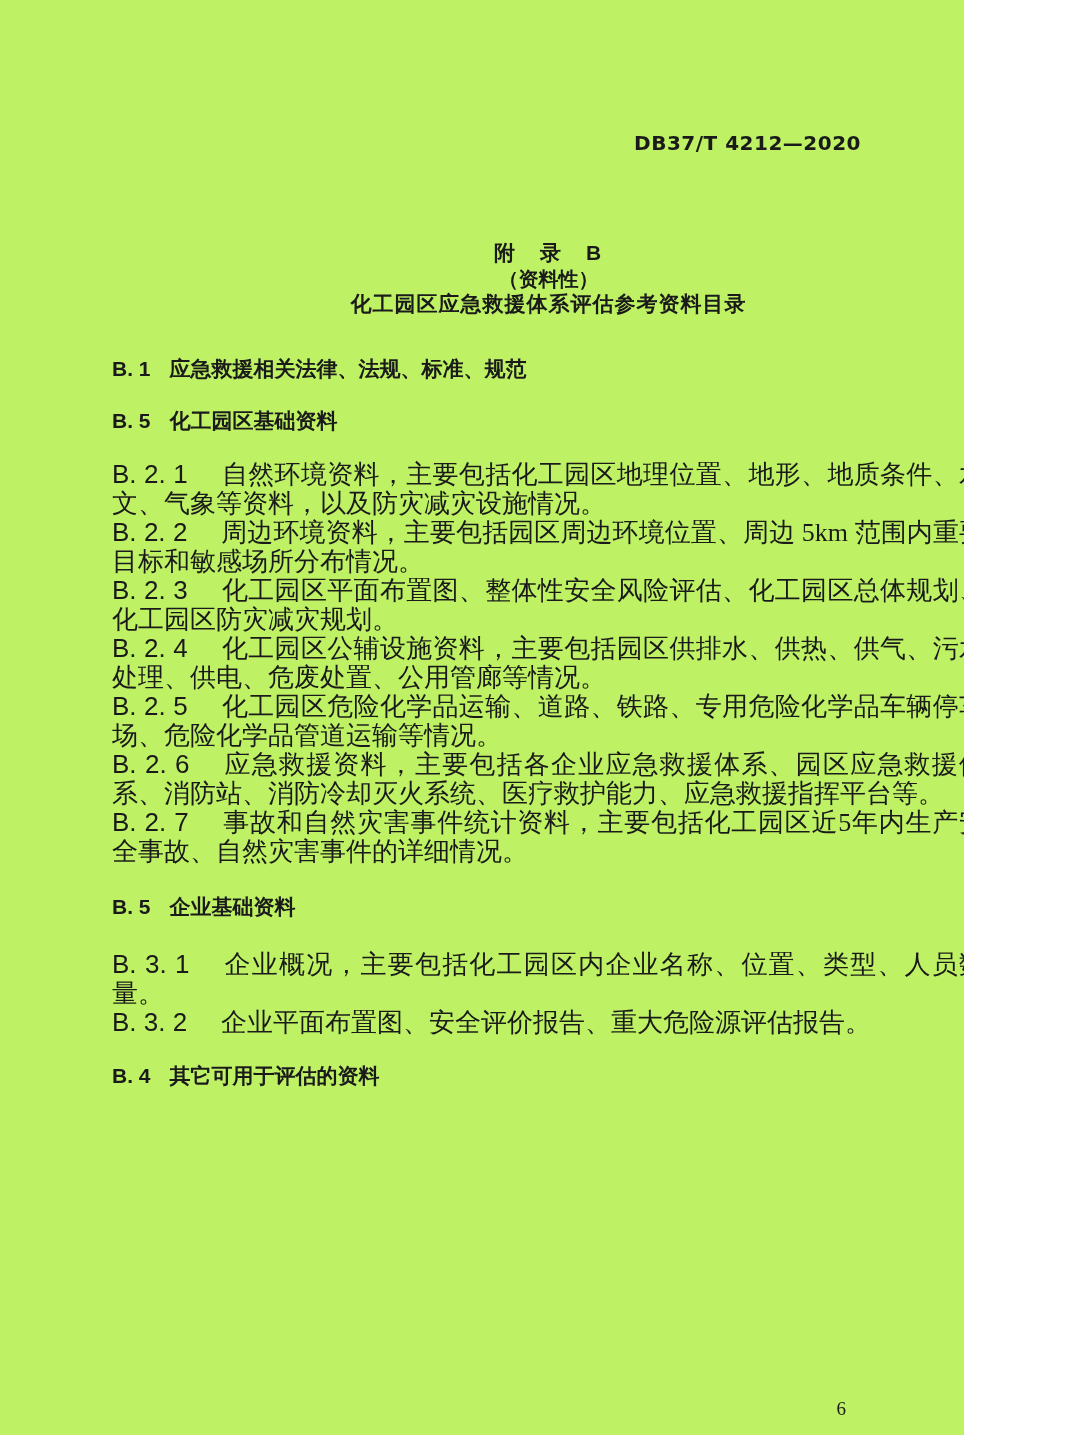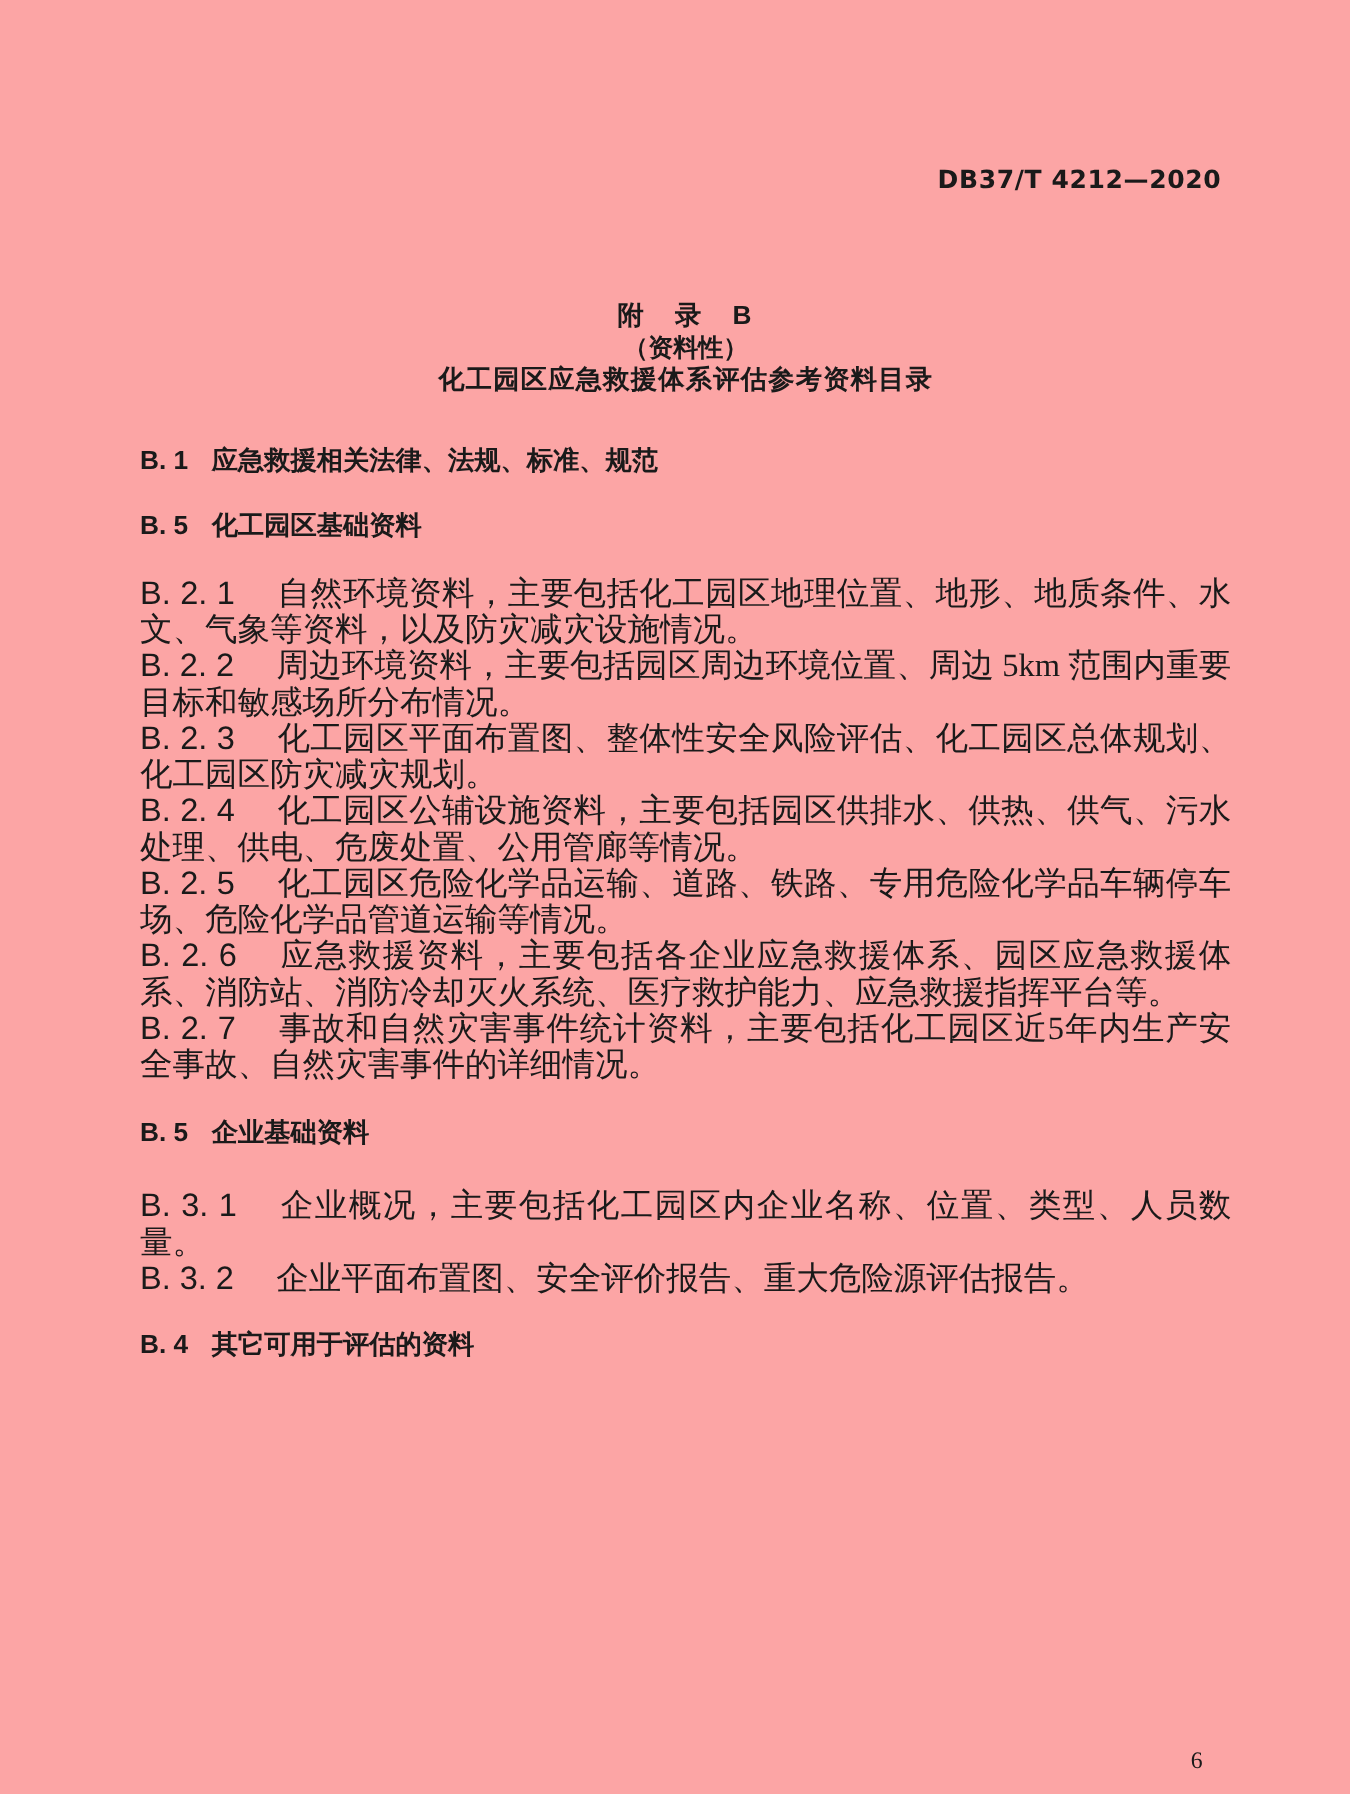--- a/index.html
+++ b/index.html
@@ -2,23 +2,23 @@
 <html><head>
 <meta charset="utf-8">
 <style>
   html, body {
     margin: 0;
     padding: 0;
     background: #ffffff;
   }
   .page {
     position: relative;
-    width: 1080px;
+    width: 964px;
     height: 1435px;
-    background: #fca5a5;
+    background: #bef264;
     color: #1a1a1a;
     overflow: hidden;
     font-family: "Liberation Serif", serif;
   }
   .doc-header {
     position: absolute;
     top: 131px;
     right: 103px;
     font-family: "DejaVu Sans", "Liberation Sans", sans-serif;
     font-weight: bold;

